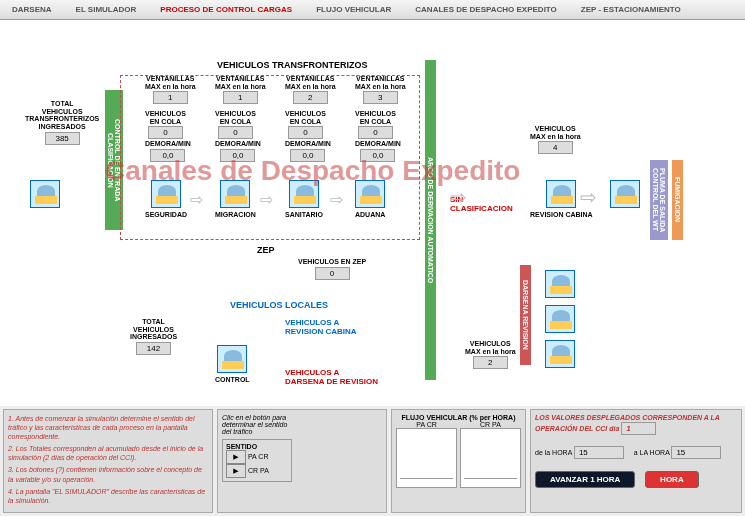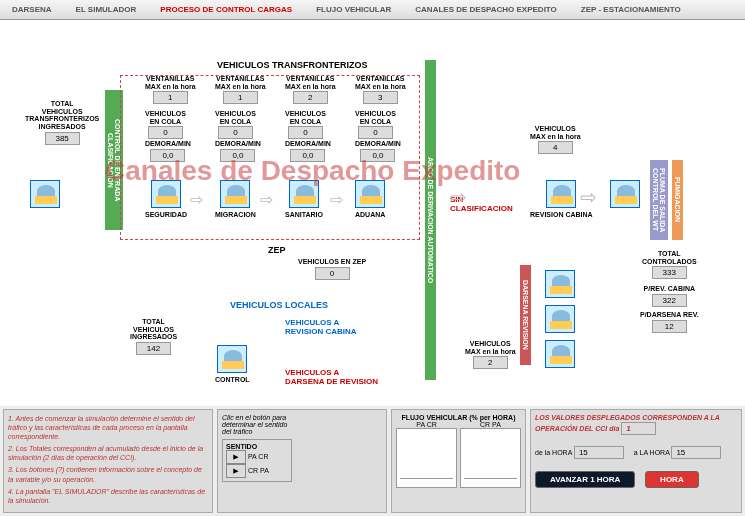--- a/index.html
+++ b/index.html
@@ -112,41 +112,32 @@
 </div>
 <div class="station" style="top:160px;left:530px"><div class="icon"></div><div>REVISION CABINA</div></div>
 
 <div class="arrow" style="top:165px;left:580px;font-size:20px">⇨</div>
 <div class="station" style="top:160px;left:610px"><div class="icon"></div></div>
 
 <div class="vbar blue" style="top:140px;left:650px;height:80px">PLUMA DE SALIDA
 CONTROL DEL WT</div>
 <div class="vbar orange" style="top:140px;left:672px;height:80px">FUMIGACION</div>
 
-<div class="vbox" style="top:230px;left:640px">
-<div class="lbl">TOTAL
-CONTROLADOS</div>
-<div class="val">333</div>
-<div class="lbl" style="margin-top:6px">P/REV. CABINA</div>
-<div class="val">322</div>
-<div class="lbl" style="margin-top:4px">P/DARSENA REV.</div>
-<div class="val">12</div>
-</div>
 
 <div class="vbar red" style="top:245px;left:520px;height:100px">DARSENA REVISION</div>
 <div class="station" style="top:250px;left:545px"><div class="icon"></div></div>
 <div class="station" style="top:285px;left:545px"><div class="icon"></div></div>
 <div class="station" style="top:320px;left:545px"><div class="icon"></div></div>
 <div class="vbox" style="top:320px;left:465px">
 <div class="lbl">VEHICULOS
 MAX en la hora</div>
 <div class="val">2</div>
 </div>
 
-<div class="sec-title" style="top:225px;left:268px">ZEP</div>
+<div class="sec-title" style="top:225px;left:257px">ZEP</div>
 <div class="vbox" style="top:238px;left:298px">
 <div class="lbl">VEHICULOS EN ZEP</div>
 <div class="val">0</div>
 </div>
 
 <div class="sec-title bluetxt" style="top:280px;left:230px">VEHICULOS LOCALES</div>
 <div class="vbox" style="top:298px;left:130px">
 <div class="lbl">TOTAL
 VEHICULOS
 INGRESADOS</div>

